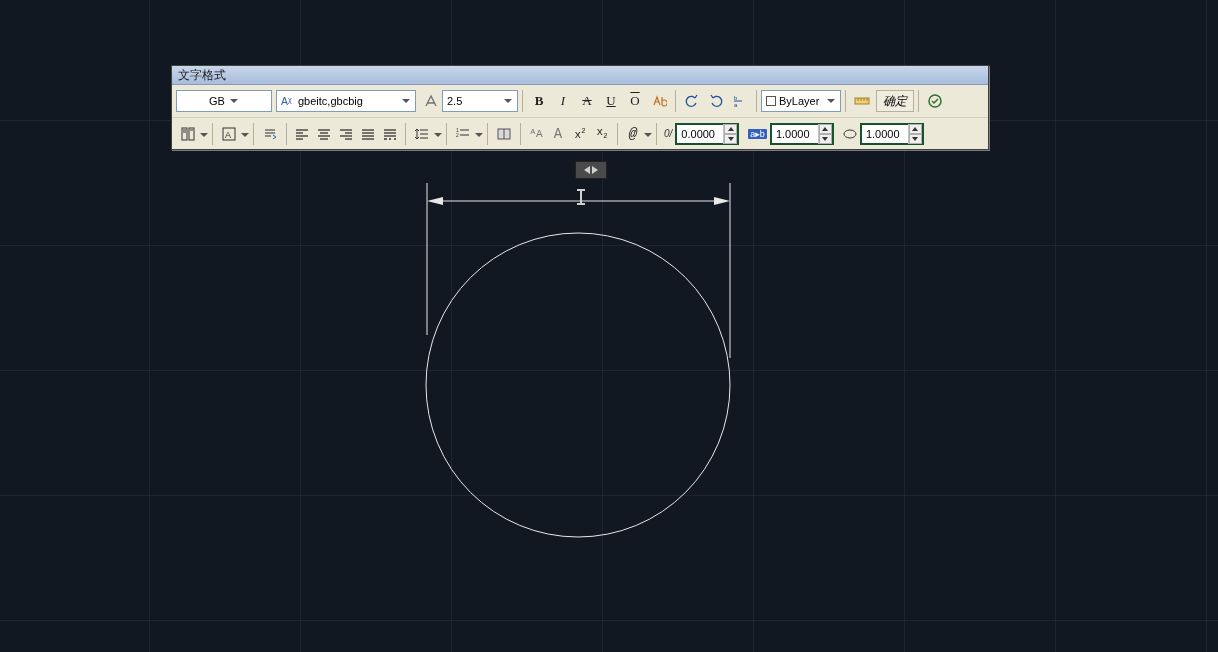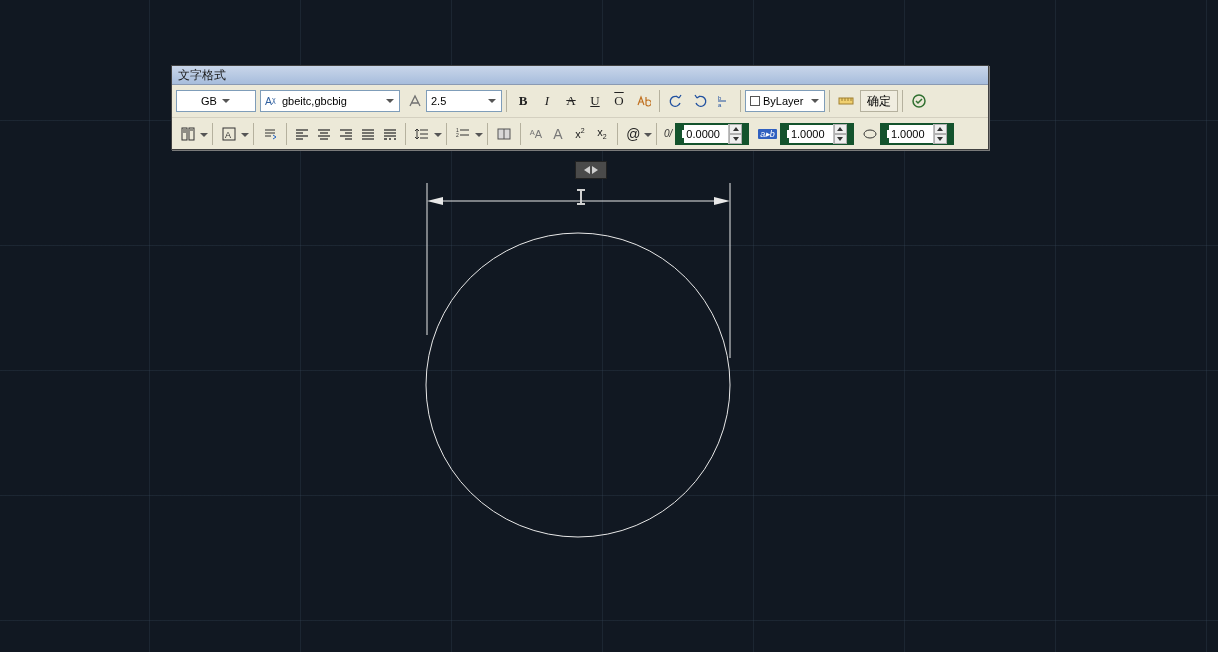--- a/index.html
+++ b/index.html
@@ -68,27 +68,27 @@
   .arrow svg { width: 8px; height: 8px; }
 
   .btn {
     width: 24px; height: 24px;
     display: flex; align-items: center; justify-content: center;
     border: 1px solid transparent;
     font-size: 13px;
     color: #222;
     cursor: default;
   }
-  .btn-sm { width: 22px; }
+  .btn-sm { width: 22px; font-family: Liberation Mono, monospace; }
   .btn svg { width: 16px; height: 16px; }
 
   .spin {
     display: flex; align-items: center;
     height: 22px;
-    border: 7px solid #14532d;
+    border: 2px solid #14532d;
     background: #fff;
     font-size: 11px;
     padding-left: 2px;
   }
   .spin input {
     border: none; outline: none;
     width: 44px; height: 18px;
     font-size: 11px;
     padding: 0 2px;
   }
@@ -105,27 +105,28 @@
   .spin .sb svg { width: 6px; height: 4px; }
 
   .txtbtn {
     height: 22px;
     padding: 0 6px;
     display: flex; align-items: center;
     font-size: 12px;
     border: 1px solid #b5b19e;
     background: #f0ede0;
     margin-left: 2px;
+    font-style: italic;
   }
 
   .label-sm {
     font-size: 10px;
     padding: 0 3px;
     color: #333;
-    display: flex; align-items: center; font-style: italic;
+    display: flex; align-items: center;
   }
 
   
   .canvas { position: absolute; inset: 0; pointer-events: none; }
 
   .handle {
     position: absolute;
     left: 575px; top: 161px;
     width: 32px; height: 18px;
     background: #4a4a4a;
@@ -170,21 +171,21 @@
 <div class="handle">
   <div class="tri tl"></div>
   <div class="tri tr"></div>
 </div>
 <div class="cursor"></div>
 
 <div class="toolbar">
   <div class="titlebar">文字格式</div>
 
   <div class="row">
-    <div class="combo" style="width:80px;justify-content:center">
+    <div class="combo" style="width:96px;justify-content:center">
       <span>GB</span>
       <span class="arrow">
           <svg viewBox="0 0 8 8">
             <path d="M0 2 L4 6 L8 2 Z" fill="#555"></path>
           </svg>
         </span>
     </div>
     <div style="width:4px"></div>
     <div class="combo" style="width:140px">
       <svg width="14" height="14" viewBox="0 0 16 16">

